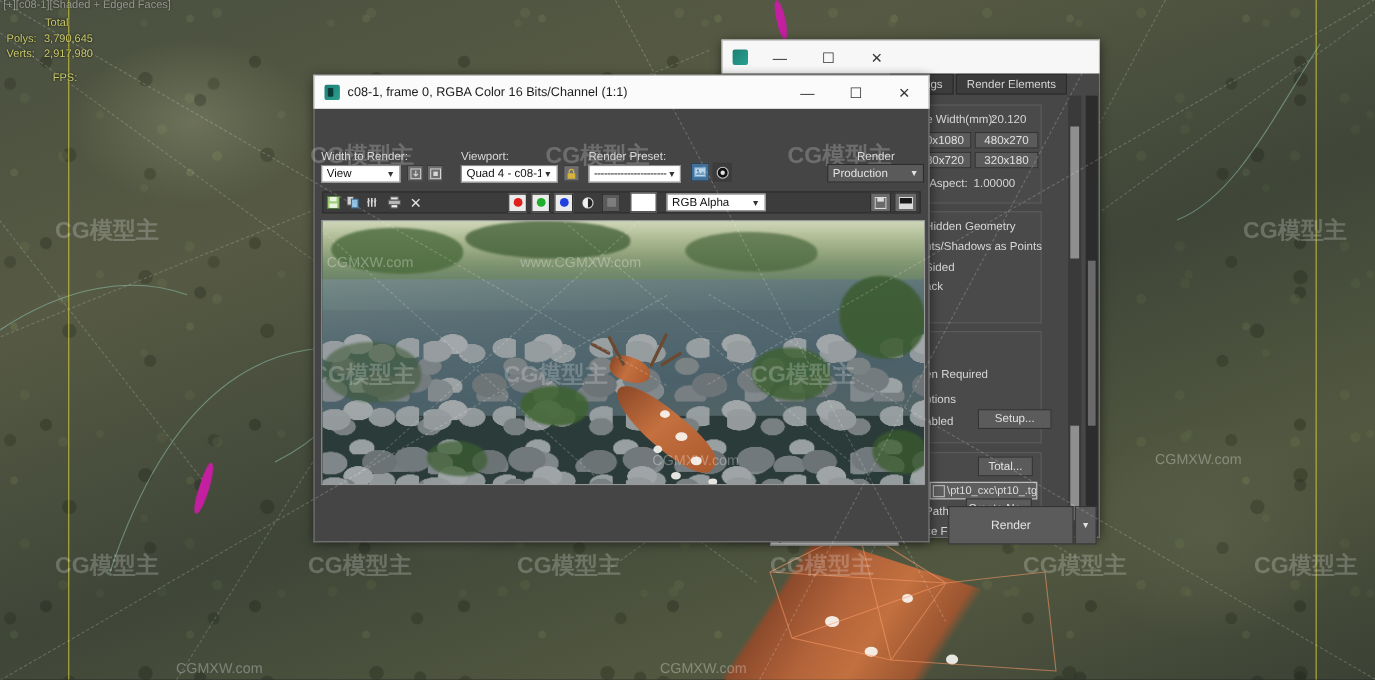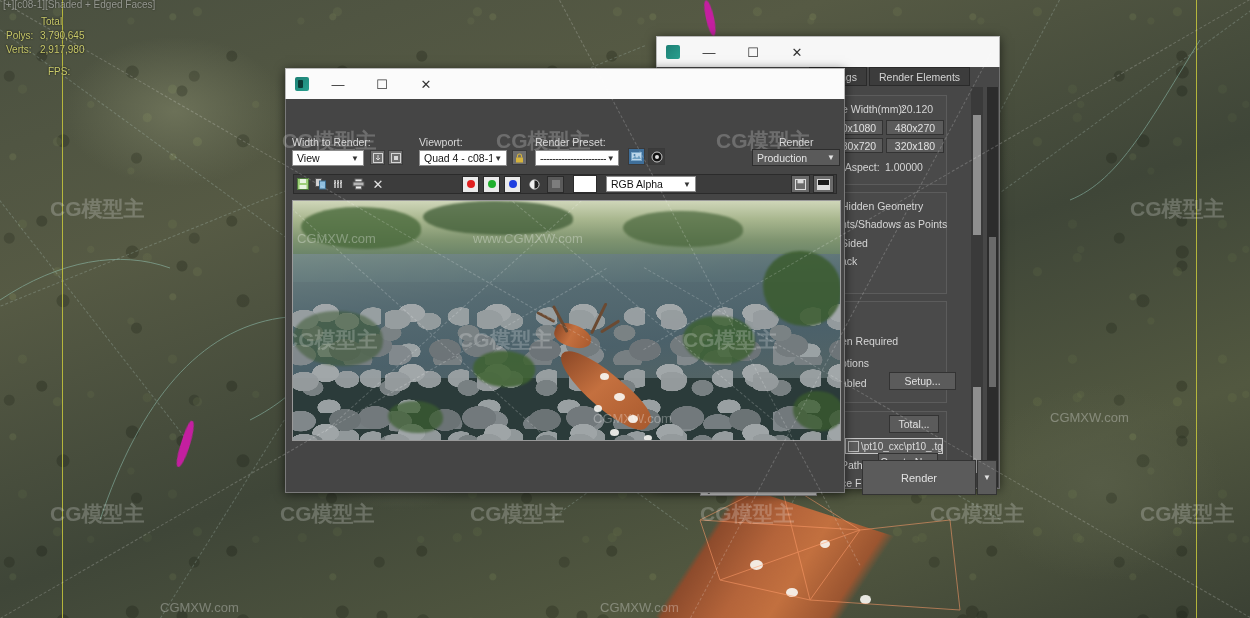--- a/index.html
+++ b/index.html
@@ -255,20 +255,21 @@
   </div>
 
   <div style="position:absolute;left:862px;top:460px;width:112px;height:33px;background:#5b5b5b;border:1px solid #333;display:flex;align-items:center;justify-content:center;color:#e2e2e2;font-size:11px;">Render</div>
   <div style="position:absolute;left:977px;top:460px;width:18px;height:33px;background:#5b5b5b;border:1px solid #333;display:flex;align-items:center;justify-content:center;color:#e2e2e2;font-size:8px;">▼</div>
 
   <div style="position:absolute;left:700px;top:481px;width:112px;height:13px;background:#d8d8d8;border:1px solid #8d8d8d;display:flex;align-items:center;padding-left:3px;font-size:9px;color:#333;overflow:hidden;">Quad 4 - c08-1</div>
 
   <div class="win" id="rfw">
     <div class="win-title">
       <div class="t-ico"></div>
+      <div class="t-txt">c08-1, frame 0, RGBA Color 16 Bits/Channel (1:1)</div>
       <div class="cap-btns">
         <div class="cap-btn">—</div>
         <div class="cap-btn">☐</div>
         <div class="cap-btn close">✕</div>
       </div>
     </div>
 
     <div class="rfw-body">
 
       <div class="wm" style="left:-4px;top:28px;">CG模型主</div>

